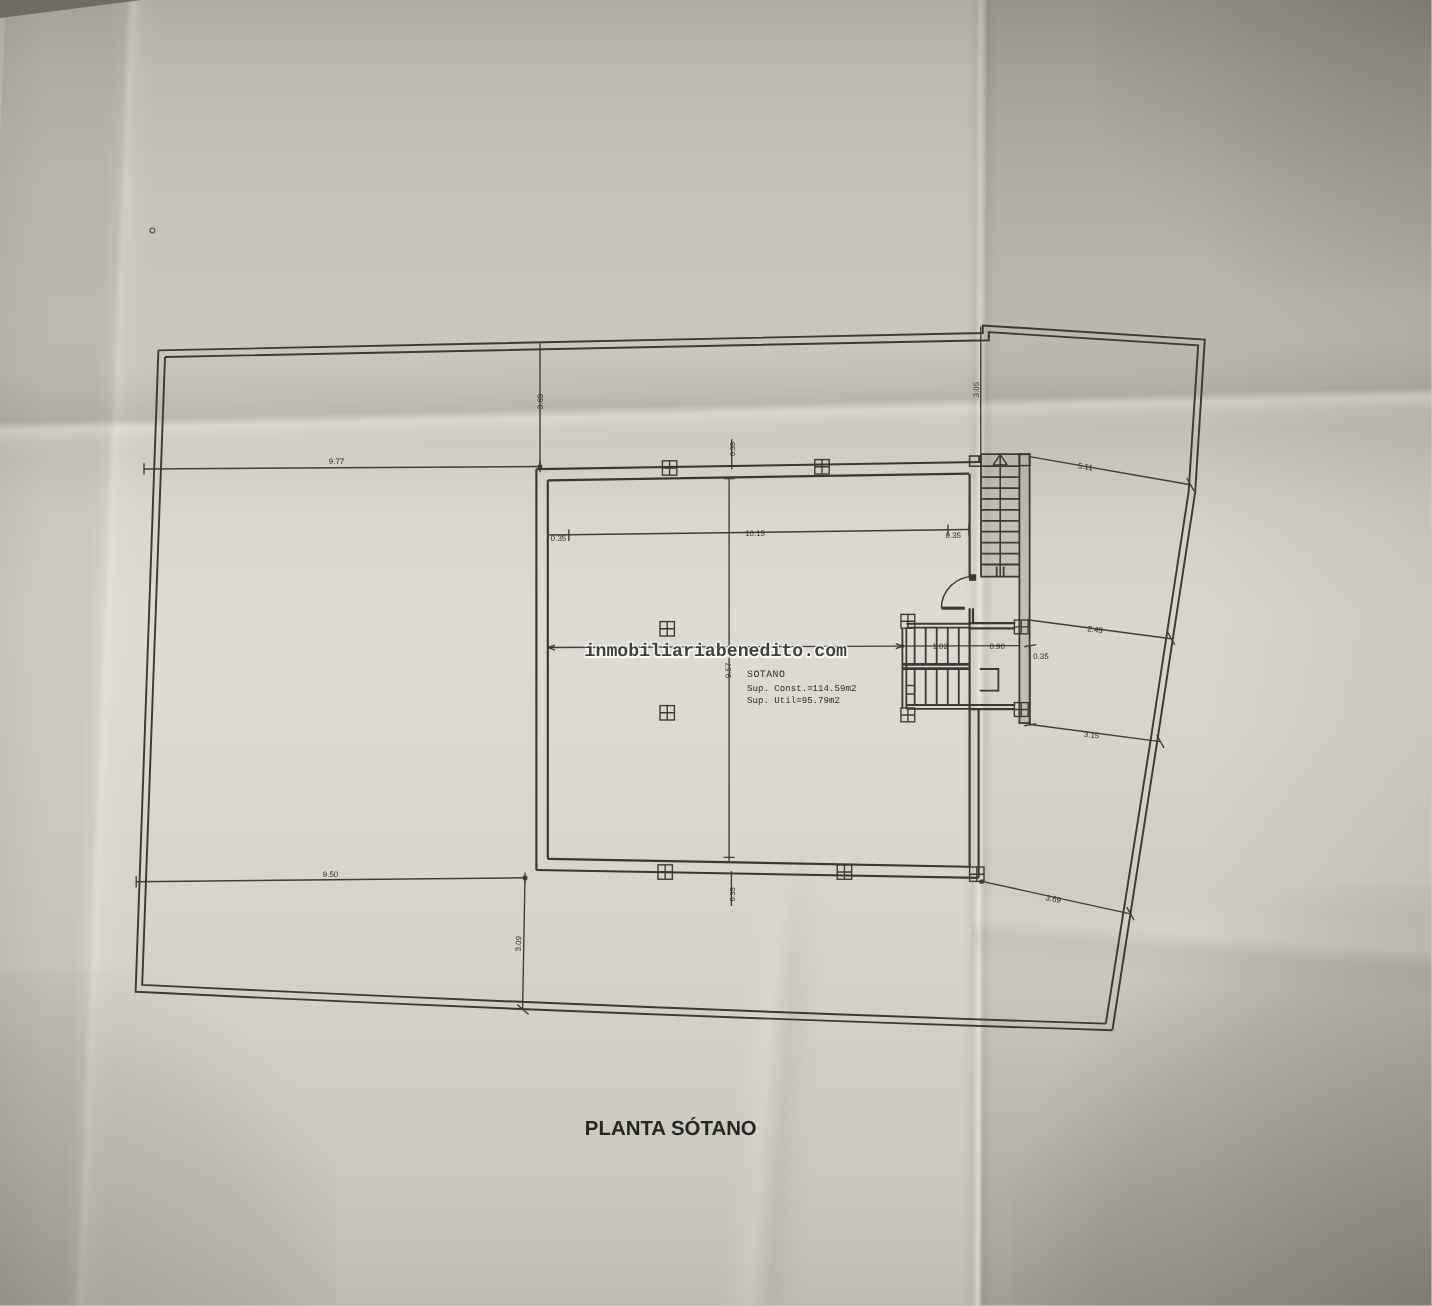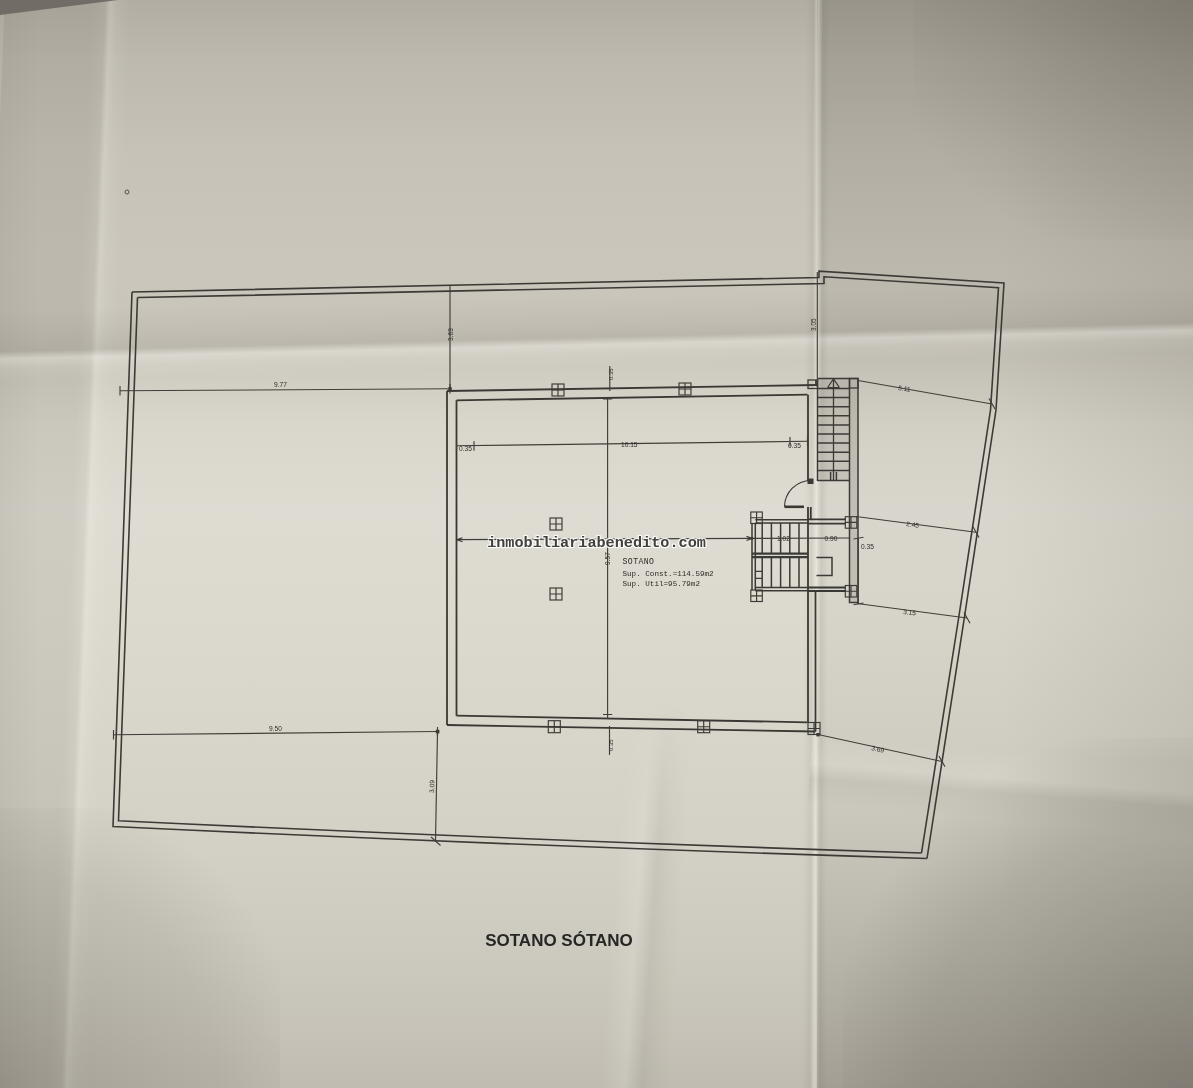--- a/index.html
+++ b/index.html
@@ -325,13 +325,13 @@
   <circle cx="127" cy="192" r="2" stroke="#55524c" stroke-width="1"></circle>
 </svg>
 
 <div class="abs" style="left:0;top:534px;width:1193px;text-align:center;
   font-family:'Liberation Mono',monospace;font-size:15.2px;font-weight:bold;color:#42403c;
   text-shadow:1px 1px 0 rgba(255,255,255,0.85),-1px -1px 0 rgba(255,255,255,0.85),1px -1px 0 rgba(255,255,255,0.8),-1px 1px 0 rgba(255,255,255,0.8),0 0 3px rgba(255,255,255,0.9);">
   <span style="margin-left:0px;">inmobiliariabenedito.com</span></div>
 
 <div class="abs" style="left:0;top:931px;width:1118px;text-align:center;
   font-family:'Liberation Sans',sans-serif;font-size:17px;font-weight:bold;color:#262624;">
-  SOTANO SÓTANO</div>
+  PLANTA SÓTANO</div>
 
 </body></html>

